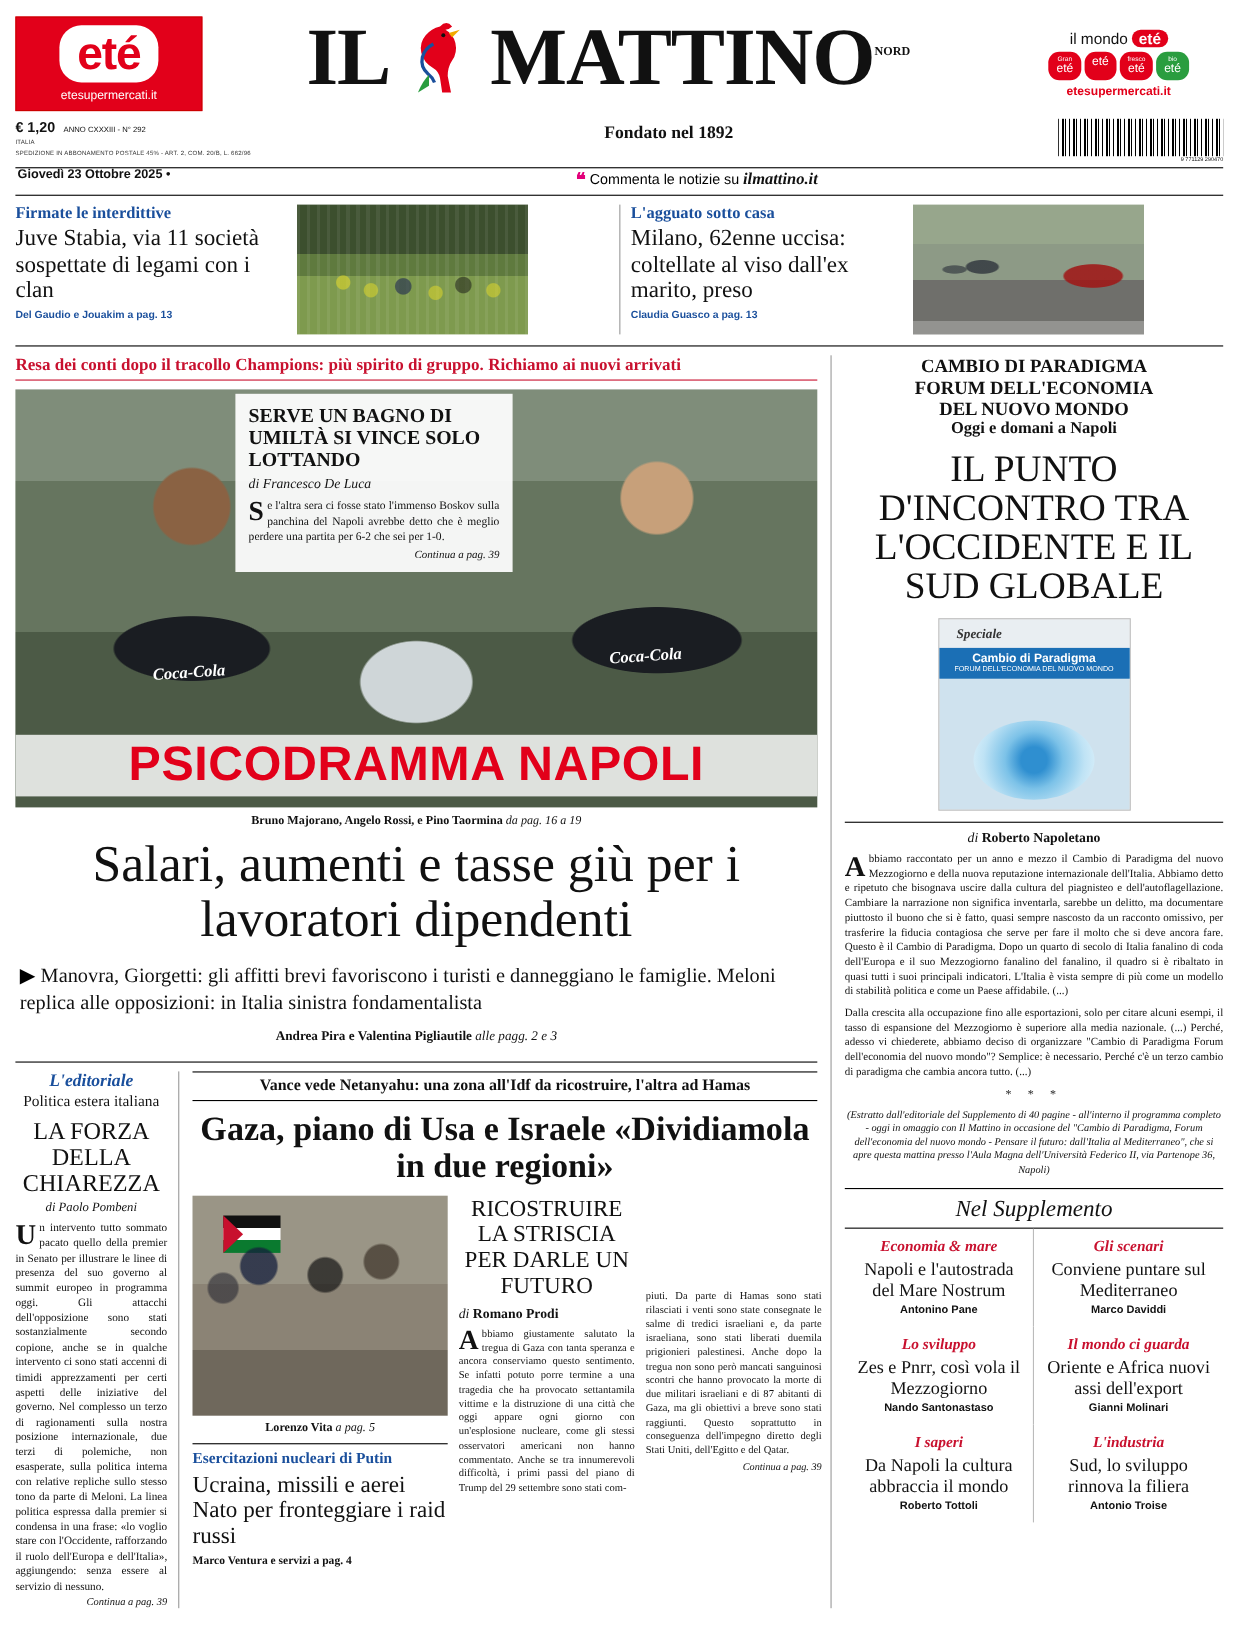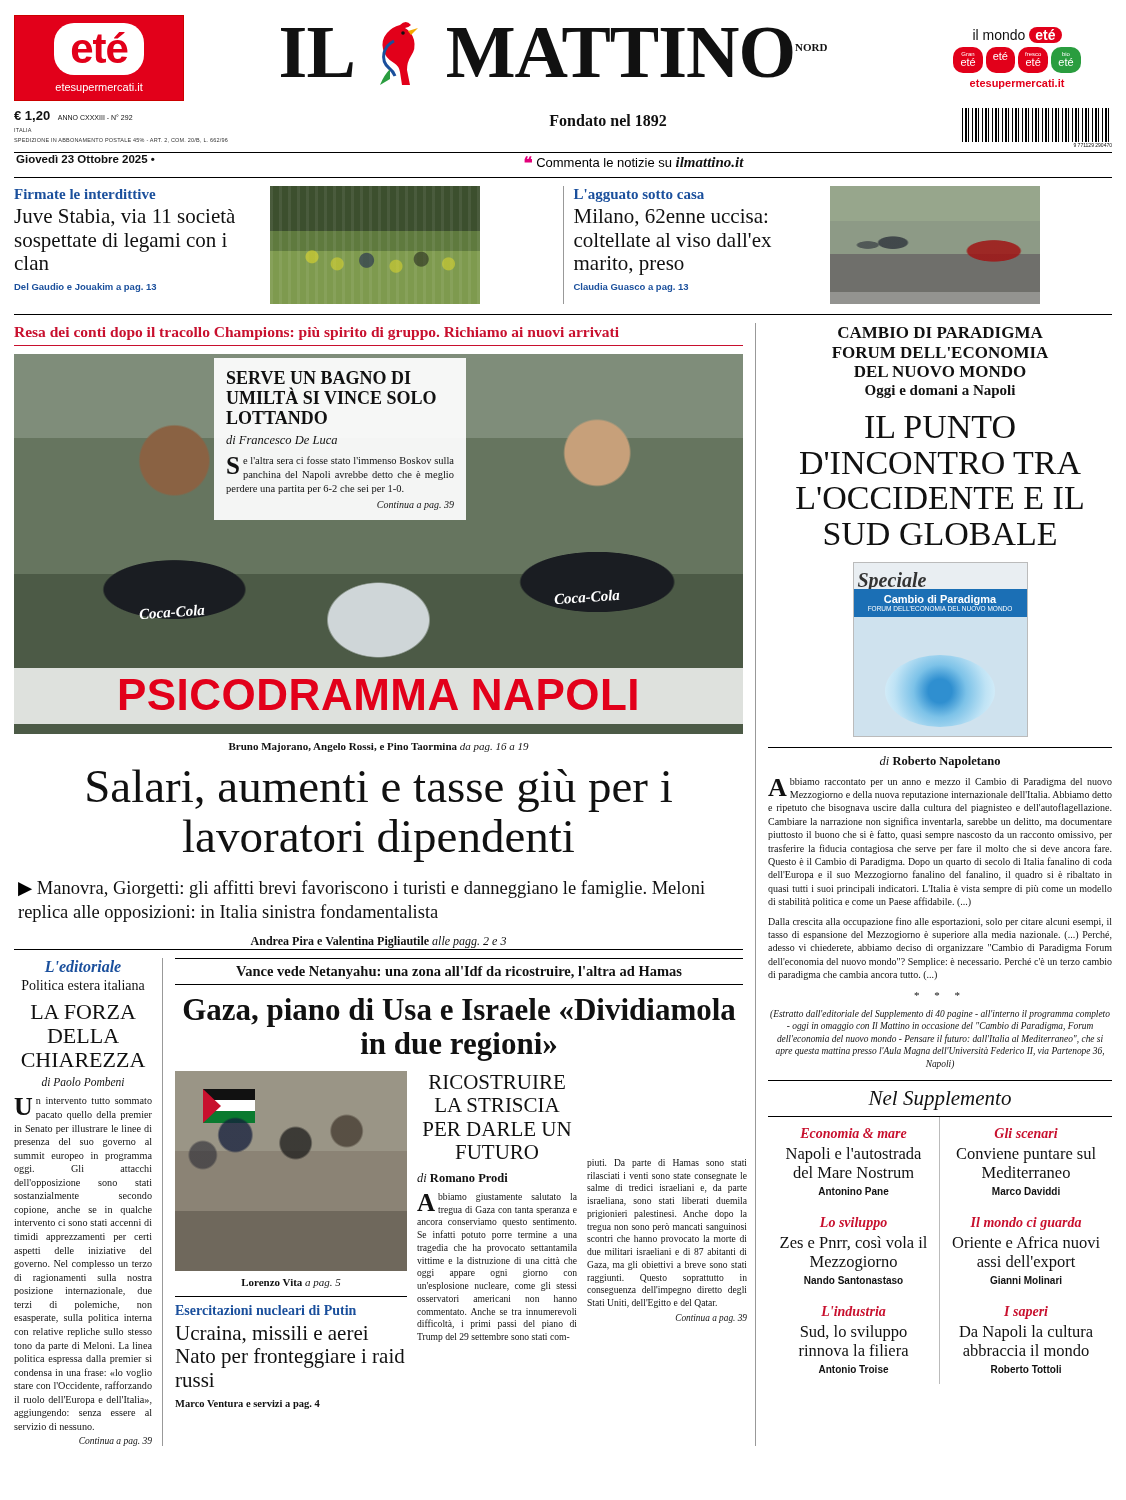--- a/index.html
+++ b/index.html
@@ -139,21 +139,21 @@
   }
   .photo-credit { font-size: 11px; text-align: center; margin: 6px 0 10px; }
   .photo-credit b { font-weight: bold; }
   .photo-credit i { font-style: italic; }
 
   .headline {
     font-size: 47px; line-height: 1.06; font-weight: normal; text-align: center; margin: 6px 0 14px;
   }
   .subhead { font-size: 18.5px; line-height: 1.3; margin: 0 4px 10px; }
   .subhead .arrow { color: #000; }
-  .article-byline { font-size: 12px; text-align: center; border-bottom: 1px solid #000; padding-bottom: 0; margin-bottom: 8px; }
+  .article-byline { font-size: 12px; text-align: center; border-bottom: 1px solid #000; padding-bottom: 16px; margin-bottom: 8px; }
   .article-byline b { font-weight: bold; } .article-byline i { font-style: italic; }
 
   
   .lower { display: flex; gap: 0; }
   .edit-col { width: 150px; padding-right: 10px; border-right: 1px solid #999; }
   .gaza-col { width: 580px; padding-left: 12px; }
 
   .edit-title { text-align: center; font-size: 16px; font-weight: bold; font-style: italic; color: #1a4f9c; }
   .edit-sub { text-align: center; font-size: 14px; line-height: 1.15; margin-top: 2px; }
   .edit-head { text-align: center; font-size: 22px; line-height: 1.1; margin: 6px 0 4px; }
@@ -191,21 +191,21 @@
   .col-txt { font-size: 9.6px; line-height: 1.33; text-align: justify; }
   .col-txt .drop { float: left; font-size: 25px; line-height: 20px; font-weight: bold; padding: 2px 3px 0 0; }
   .col-cont { font-size: 9.3px; font-style: italic; text-align: right; margin-top: 3px; }
 
   
   .rc-kicker { text-align: center; font-weight: bold; font-size: 17px; line-height: 1.15; color: #111; }
   .rc-kicker .sm { font-size: 15px; }
   .rc-big { text-align: center; font-size: 34px; line-height: 1.05; margin: 10px 0 10px; }
   .rc-mag { width: 175px; height: 175px; margin: 6px auto 10px; position: relative;
     background: linear-gradient(180deg,#e9eef2 0 18%, #cfe2ee 18% 100%); border: 1px solid #bbb; }
-  .rc-mag .sp { position: absolute; left: 4px; top: 6px; font-style: italic; font-weight: bold; font-size: 20px; color: #333;}
+  .rc-mag .sp { position: absolute; left: 16px; top: 6px; font-style: italic; font-weight: bold; font-size: 12px; color: #333;}
   .rc-mag .band { position: absolute; left: 0; right: 0; top: 26px; background: #1b6fb5; color: #fff;
     font-family: "Liberation Sans", sans-serif; font-size: 11px; text-align: center; padding: 4px 2px; line-height: 1.15; font-weight: bold;}
   .rc-mag .band small { display: block; font-size: 6.5px; font-weight: normal; }
   .rc-mag .orb { position: absolute; left: 50%; top: 92px; transform: translateX(-50%);
     width: 110px; height: 72px; border-radius: 50%;
     background: radial-gradient(circle at 50% 50%, #2f8fd0 0 18%, #7cc2e8 40%, #bfe3f5 70%, #e6f4fb 100%); }
   .rc-author { text-align: center; font-size: 12.5px; font-style: italic; border-top: 1px solid #000; padding-top: 6px; margin-top: 4px;}
   .rc-author b { font-style: normal; font-weight: bold; }
   .rc-body { font-size: 10px; line-height: 1.34; text-align: justify; margin-top: 6px; }
   .rc-body .drop { float: left; font-size: 26px; line-height: 21px; font-weight: bold; padding: 2px 3px 0 0; }
@@ -444,25 +444,25 @@
           <div class="st">Lo sviluppo</div>
           <div class="sh">Zes e Pnrr, così vola il Mezzogiorno</div>
           <div class="sa">Nando Santonastaso</div>
         </div>
         <div class="suppl-item">
           <div class="st">Il mondo ci guarda</div>
           <div class="sh">Oriente e Africa nuovi assi dell'export</div>
           <div class="sa">Gianni Molinari</div>
         </div>
         <div class="suppl-item">
+          <div class="st">I saperi</div>
+          <div class="sh">Da Napoli la cultura abbraccia il mondo</div>
+          <div class="sa">Roberto Tottoli</div>
+        </div>
+        <div class="suppl-item">
           <div class="st">L'industria</div>
           <div class="sh">Sud, lo sviluppo rinnova la filiera</div>
           <div class="sa">Antonio Troise</div>
         </div>
-        <div class="suppl-item">
-          <div class="st">I saperi</div>
-          <div class="sh">Da Napoli la cultura abbraccia il mondo</div>
-          <div class="sa">Roberto Tottoli</div>
-        </div>
       </div>
     </div>
   </div>
 </div>
 
 </body></html>

